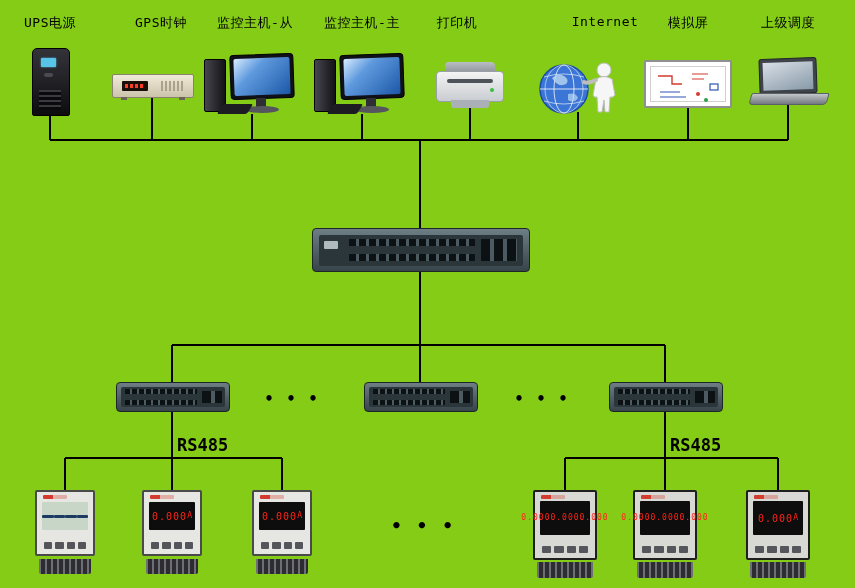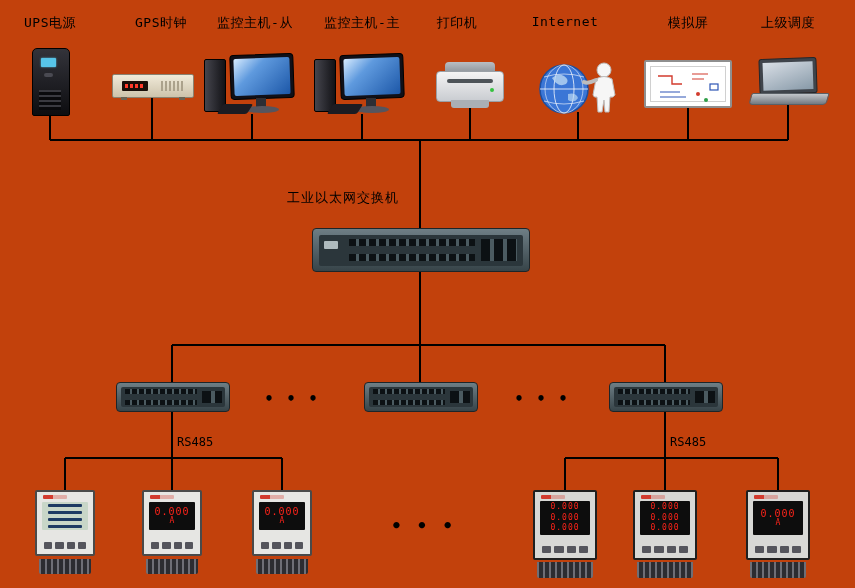--- a/index.html
+++ b/index.html
@@ -1,25 +1,25 @@
 <!DOCTYPE html>
 <html><head>
 <meta charset="utf-8">
 <style>
   html,body{margin:0;padding:0;background:#fff;}
   .canvas{
-    position:relative;width:855px;height:588px;background:#c2410c;overflow:hidden;
+    position:relative;width:855px;height:588px;background:#84cc16;overflow:hidden;
     font-family:"DejaVu Sans Mono","Liberation Sans",sans-serif;color:#000;
   }
   .wires{position:absolute;left:0;top:0;width:855px;height:588px;}
   .wires line{stroke:#000;stroke-width:2;}
   .dev{position:absolute;}
   .toplbl{position:absolute;top:14px;width:110px;text-align:center;font-size:13px;font-weight:500;letter-spacing:.5px;}
   .swlbl{position:absolute;left:287px;top:189px;font-size:13px;font-weight:500;letter-spacing:1px;}
-  .rslbl{position:absolute;font-size:12px;font-weight:400;}
+  .rslbl{position:absolute;font-size:17px;font-weight:700;}
   .dots{position:absolute;font-size:15px;font-weight:bold;letter-spacing:2px;text-align:center;width:80px;}
 
   
   .ups{width:36px;height:66px;background:linear-gradient(180deg,#33333a,#0d0d10);border-radius:5px 5px 2px 2px;border:1px solid #000;}
   .ups-screen{position:absolute;top:9px;left:8px;width:15px;height:9px;background:#57c4e8;border-radius:1px;box-shadow:0 0 2px #57c4e8;}
   .ups-btn{position:absolute;top:24px;left:11px;width:9px;height:4px;background:#4a4a52;border-radius:2px;}
   .ups-vents{position:absolute;bottom:5px;left:6px;width:22px;height:20px;background:repeating-linear-gradient(180deg,#3a3a40 0 2px,#0a0a0c 2px 5px);}
 
   
   .gps{width:80px;height:22px;background:linear-gradient(#f0ead9,#cdc3ab);border:1px solid #8a8270;border-radius:2px;}
@@ -65,21 +65,21 @@
   .switch-logo{position:absolute;left:11px;top:12px;width:14px;height:8px;background:#c7d2d6;border-radius:1px;opacity:.85;}
   .ports{position:absolute;display:flex;flex-direction:column;justify-content:space-between;}
   .port-row{height:7px;background:repeating-linear-gradient(90deg,#0c1114 0 7px,#4b5b61 7px 10px);}
   .uplink{position:absolute;background:repeating-linear-gradient(90deg,#0c1114 0 9px,#4b5b61 9px 13px);}
   .subswitch .port-row{height:5px;background:repeating-linear-gradient(90deg,#0c1114 0 5px,#4b5b61 5px 7px);}
 
   
   .meter{width:60px;height:84px;}
   .meter-face{position:absolute;left:0;top:0;right:0;height:66px;background:#e6e6e3;border:2px solid #4a4a4a;border-radius:2px;box-sizing:border-box;}
   .meter-brand{position:absolute;top:3px;left:6px;width:24px;height:4px;background:linear-gradient(90deg,#d23b2e 0 10px,#d23b2e55 10px);border-radius:1px;}
-  .meter-display{position:absolute;top:10px;left:5px;right:5px;height:28px;background:#0d0d0d;display:flex;flex-direction:column;align-items:center;justify-content:center;color:#ff241a;font-family:"DejaVu Sans Mono",monospace;border-radius:1px;}
+  .meter-display{position:absolute;top:10px;left:5px;right:5px;height:28px;background:#0d0d0d;display:flex;flex-direction:row;align-items:center;justify-content:center;color:#ff241a;font-family:"DejaVu Sans Mono",monospace;border-radius:1px;}
   .meter-value{font-size:10px;letter-spacing:1px;line-height:1.1;}
   .meter-unit{font-size:8px;line-height:1.1;}
   .meter-display.lcd{background:#c8d6c8;}
   .lcd-row{width:72%;height:3px;background:#1d3a63;margin:2px 0;border-radius:1px;}
   .meter-btns{position:absolute;bottom:5px;left:7px;right:7px;height:7px;display:flex;gap:3px;}
   .meter-btns i{flex:1;background:#55555c;border-radius:1px;}
   .meter-terms{position:absolute;left:4px;right:4px;bottom:0;height:15px;background:#35353a;background-image:repeating-linear-gradient(90deg,#6e6e76 0 2px,#2c2c31 2px 6px);border-radius:0 0 2px 2px;}
   .meter.big{width:64px;height:88px;}
   .meter.big .meter-face{height:70px;border-color:#1f1f1f;background:#d8d8d5;}
   .meter.big .meter-display{top:9px;height:34px;}
@@ -123,21 +123,21 @@
     <line x1="565" y1="458" x2="565" y2="492"></line>
     <line x1="665" y1="458" x2="665" y2="492"></line>
     <line x1="778" y1="458" x2="778" y2="492"></line>
   </svg>
 
   <div class="toplbl" style="left:-5px">UPS电源</div>
   <div class="toplbl" style="left:106px">GPS时钟</div>
   <div class="toplbl" style="left:200px">监控主机-从</div>
   <div class="toplbl" style="left:307px">监控主机-主</div>
   <div class="toplbl" style="left:402px">打印机</div>
-  <div class="toplbl" style="left:510px">Internet</div>
+  <div class="toplbl" style="left:550px">Internet</div>
   <div class="toplbl" style="left:633px">模拟屏</div>
   <div class="toplbl" style="left:733px">上级调度</div>
 
   <div class="dev ups" style="left:32px;top:48px">
     <i class="ups-screen"></i>
     <i class="ups-btn"></i>
     <i class="ups-vents"></i>
   </div>
 
   <div class="dev gps" style="left:112px;top:74px">
@@ -204,21 +204,20 @@
     </svg>
   </div>
 
   <div class="dev laptop" style="left:750px;top:58px">
     <div class="laptop-screen">
         <div class="laptop-display"></div>
       </div>
     <i class="laptop-base" style="position:absolute"></i>
   </div>
 
-  <div class="swlbl">工业以太网交换机</div>
 
   <div class="dev switch" style="left:312px;top:228px;width:216px;height:42px">
     <div class="switch-face"></div>
     <i class="switch-logo"></i>
     <div class="ports" style="left:36px;top:10px;width:126px;height:22px">
       <div class="port-row"></div>
       <div class="port-row"></div>
     </div>
     <i class="uplink" style="right:12px;top:10px;width:36px;height:22px"></i>
   </div>

